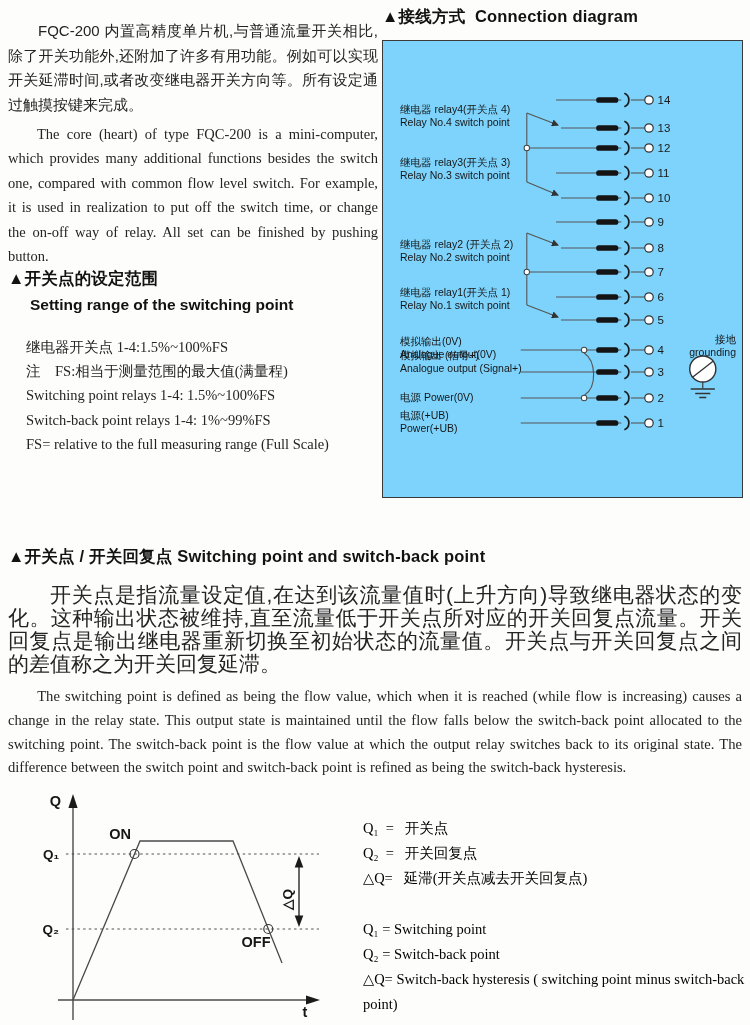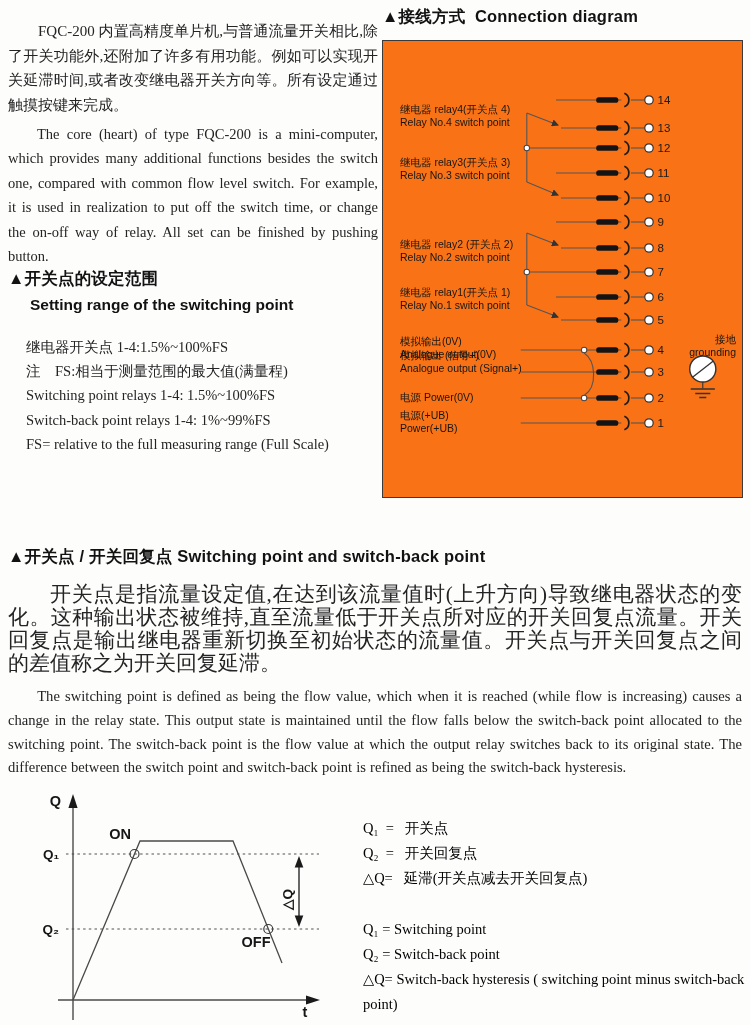--- a/index.html
+++ b/index.html
@@ -1,30 +1,30 @@
 <!DOCTYPE html>
 <html><head>
 <meta charset="utf-8">
 <style>
   html,body{margin:0;padding:0}
   body{width:750px;height:1025px;position:relative;background:#fdfdfc;color:#1d1d1d;
        font-family:"Liberation Sans",sans-serif;overflow:hidden}
   .h-main{font:bold 16.5px/1.25 "Liberation Sans",sans-serif;color:#121212;margin:0;
           white-space:pre-wrap;letter-spacing:.2px}
   .h-sub{font:bold 15.5px/1.2 "Liberation Sans",sans-serif;color:#121212;margin:7px 0 0 22px}
-  .p-cn{font-family:Liberation Serif, serif;font-size:15px;line-height:24.5px;
+  .p-cn{font-family:Liberation Sans, sans-serif;font-size:15px;line-height:24.5px;
         text-align:justify;text-indent:2em;color:#242424;margin:13px 0 0}
   .p-en{font-family:"Liberation Serif","DejaVu Serif",serif;font-size:14.5px;line-height:24.4px;
         text-align:justify;text-indent:2em;color:#242424;margin:5px 0 0;word-spacing:1px}
   .col-left{position:absolute;left:8px;top:6px;width:370px}
   .col-right{position:absolute;left:382px;top:6px;width:361px}
   .spec-list{margin:20px 0 0 18px}
   .spec-line{font-family:"Liberation Serif","DejaVu Serif",serif;font-size:14.5px;
              line-height:24.4px;color:#242424;white-space:nowrap}
-  .diagram-box{position:relative;margin-top:13px;height:456px;border:1.5px solid #3a3a3a;background:#f97316}
+  .diagram-box{position:relative;margin-top:13px;height:456px;border:1.5px solid #3a3a3a;background:#7dd3fc}
   .diagram-box svg{position:absolute;left:0;top:0;width:100%;height:100%}
   .dlabel{position:absolute;font:10.5px/13px "Liberation Sans",sans-serif;color:#161616;white-space:nowrap}
   .glabel{white-space:normal;text-align:right}
   .w{stroke:#555;stroke-width:1.1;fill:none}
   .ferrule{fill:#141414;stroke:none}
   .sock{stroke:#1c1c1c;stroke-width:1.7;fill:none}
   .term{fill:#fff;stroke:#333;stroke-width:1.2}
   .node{fill:#fff;stroke:#444;stroke-width:1}
   .tnum{font:11.5px "Liberation Sans",sans-serif;fill:#1a1a1a}
   .section3{position:absolute;left:8px;top:546px;width:734px}

